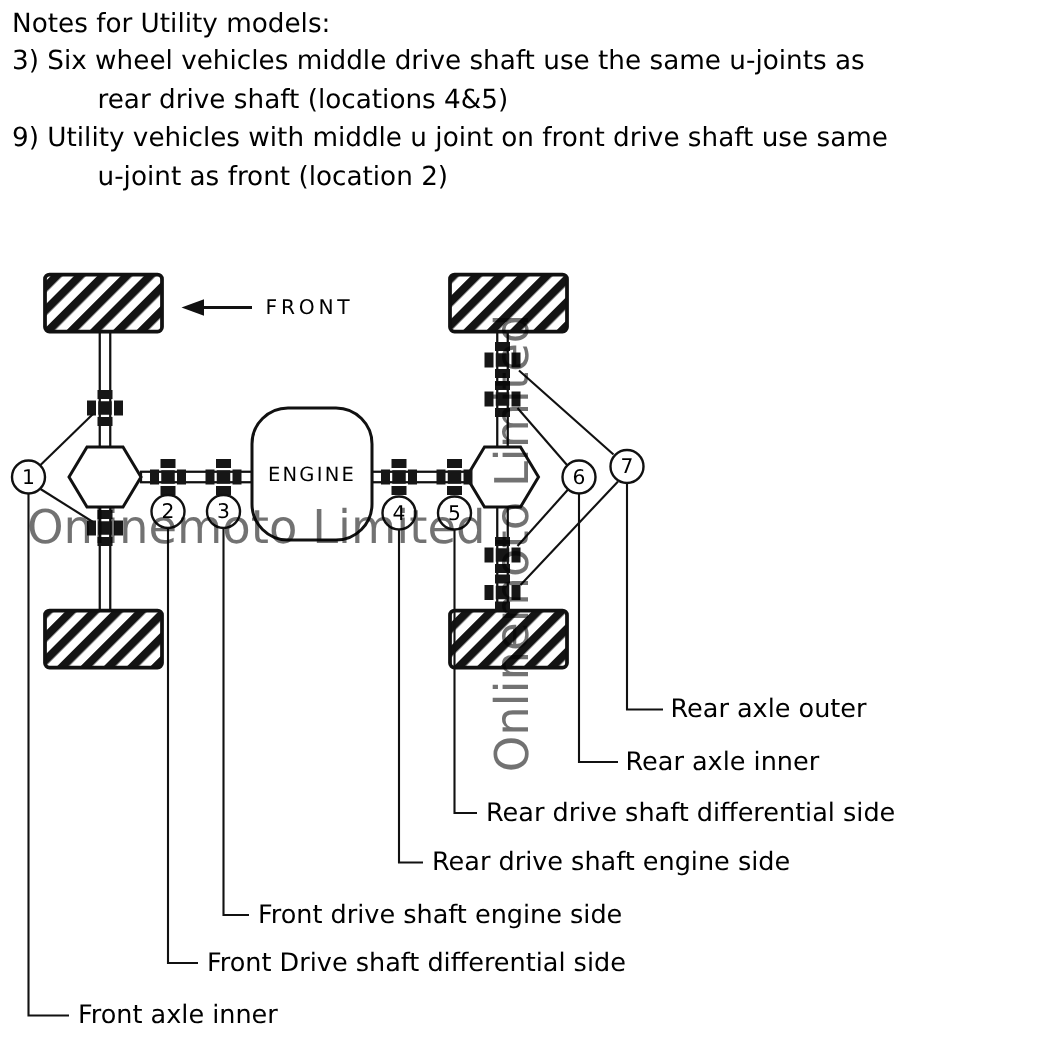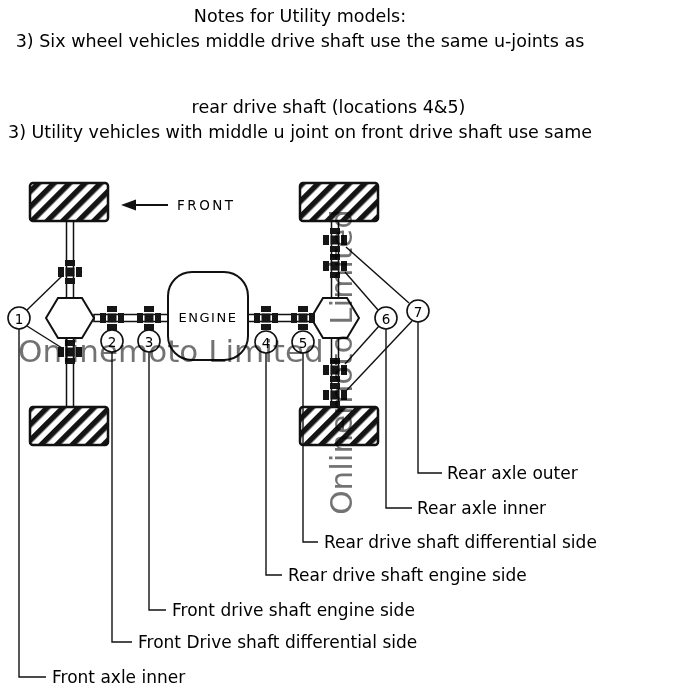--- a/index.html
+++ b/index.html
@@ -2,42 +2,43 @@
 <html><head>
 <meta charset="utf-8">
 <style>
   html, body { margin: 0; padding: 0; background: #ffffff; }
   .page {
     position: relative; width: 700px; height: 700px;
     background: #ffffff; color: #000;
     font-family: "DejaVu Sans", "Liberation Sans", sans-serif;
     overflow: hidden;
   }
-  .notes { position: absolute; top: 4px; left: 8px; font-size: 17.5px; line-height: 25.4px; text-align: center; }
-  .notes .indent { padding-left: 57px; margin-top: 40px; }
+  .notes { position: absolute; top: 4px; left: 8px; font-size: 17.5px; line-height: 25.4px; }
+  .notes .indent { padding-left: 57px; }
   .diagram-svg { position: absolute; left: 0; top: 0; }
   .diagram-svg text { font-family: "DejaVu Sans", "Liberation Sans", sans-serif; fill: #000; }
   .callout-label { font-size: 17px; }
   .marker-num { font-size: 13.5px; }
   .engine-label { font-size: 13px; letter-spacing: 1.5px; }
   .front-label { font-size: 13.5px; letter-spacing: 2.5px; }
   .watermark { font-size: 31px; fill: #9e9e9e; opacity: 0.55; }
   .outline { fill: #ffffff; stroke: #111111; }
   .ptr { stroke: #111111; stroke-width: 1.4; fill: none; }
 </style>
 </head>
 <body>
 
 <div class="page">
 
   <div class="notes">
     <div>Notes for Utility models:</div>
     <div>3) Six wheel vehicles middle drive shaft use the same u-joints as</div>
     <div class="indent">rear drive shaft (locations 4&amp;5)</div>
-    <div>3) Utility vehicles with middle u joint on front drive shaft use same</div>
+    <div>9) Utility vehicles with middle u joint on front drive shaft use same</div>
+    <div class="indent">u-joint as front (location 2)</div>
   </div>
 
   <svg class="diagram-svg" width="700" height="700" viewBox="0 0 700 700">
     <defs>
       <pattern id="tread" patternUnits="userSpaceOnUse" width="11" height="11" patternTransform="rotate(45)">
         <rect width="11" height="11" fill="#ffffff"></rect>
         <rect width="5.5" height="11" fill="#141414"></rect>
       </pattern>
       <g id="ujoint-shape" fill="#161616">
         <rect x="-12" y="-5" width="6" height="10"></rect>

